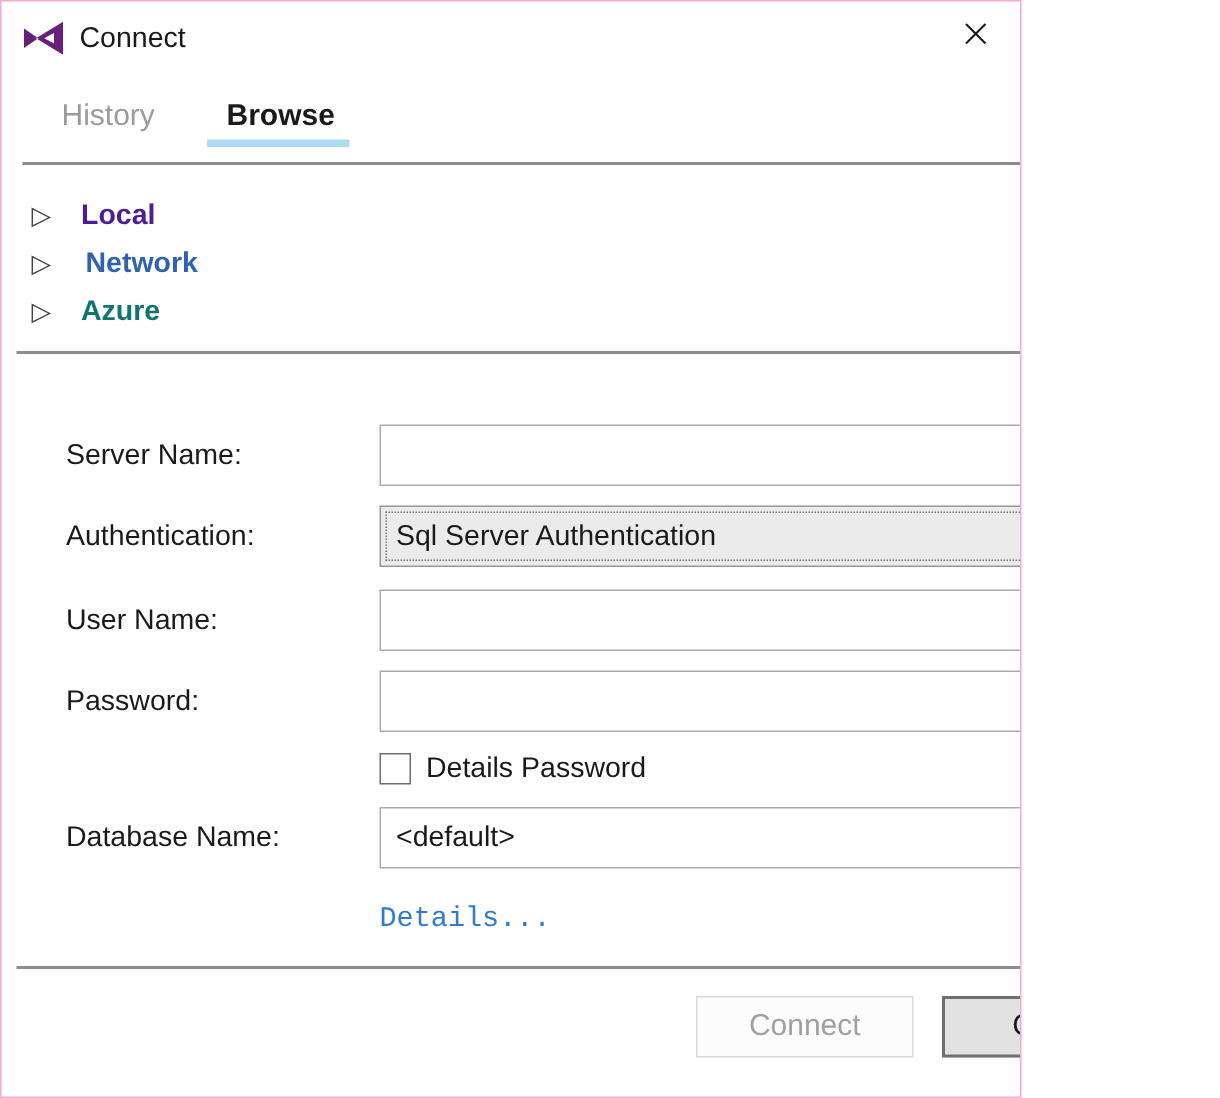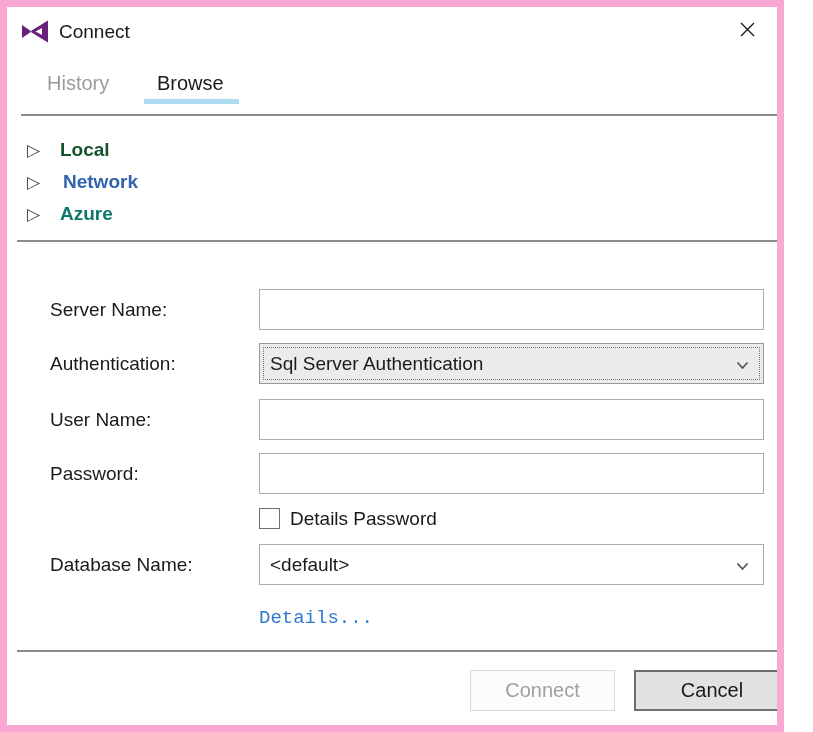--- a/index.html
+++ b/index.html
@@ -4,23 +4,23 @@
 <style>
   * { margin: 0; padding: 0; box-sizing: border-box; }
   html, body { background: #ffffff; }
   body {
     font-family: "Liberation Sans", "DejaVu Sans", sans-serif;
     width: 813px; height: 732px;
     position: relative;
   }
   .dialog {
     position: absolute; left: 0; top: 0;
-    width: 784px; height: 732px;
+    width: 681px; height: 732px;
     background: #ffffff;
-    border: 7px solid #f9a8d4;
+    border: 1px solid #f9a8d4;
     overflow: hidden;
   }
   
   .titlebar { position: absolute; left: 0; top: 0; width: 100%; height: 48px; }
   .vs-icon { position: absolute; left: 14px; top: 13px; width: 28px; height: 23px; }
   .window-title {
     position: absolute; left: 52px; top: 13px;
     font-size: 19px; color: #191919; line-height: 23px;
   }
   .close-btn {
@@ -28,21 +28,21 @@
     width: 32px; height: 32px;
     display: flex; align-items: center; justify-content: center;
     cursor: pointer;
   }
   
   .tab {
     position: absolute; top: 64px; height: 26px;
     font-size: 20px; line-height: 24px;
   }
   .tab-history { left: 40px; color: #9b9b9b; }
-  .tab-browse  { left: 150px; color: #1a1a1a; font-weight: normal; }
+  .tab-browse  { left: 150px; color: #1a1a1a; font-weight: bold; }
   .tab-underline {
     position: absolute; left: 137px; top: 92px;
     width: 95px; height: 5px;
   }
   
   .sep { position: absolute; height: 2px; background: #8c8c8c; }
   .sep1 { left: 14px; top: 107px; width: 776px; }
   .sep2 { left: 10px; top: 233px; width: 770px; }
   .sep3 { left: 10px; top: 643px; width: 770px; }
   
@@ -131,21 +131,21 @@
   </div>
 
   <span class="tab tab-history">History</span>
   <span class="tab tab-browse">Browse</span>
   <div class="tab-underline" style="background: rgb(174, 219, 242);"></div>
 
   <div class="sep sep1"></div>
 
   <div class="tree-row tree-row-0">
     <span class="tree-expander">▷</span>
-    <span class="tree-label" style="color: #14532d;">Local</span>
+    <span class="tree-label" style="color: #4c1d95;">Local</span>
   </div>
   <div class="tree-row tree-row-1">
     <span class="tree-expander">▷</span>
     <span class="tree-label" style="color: rgb(48, 99, 174); margin-left: 16px;">Network</span>
   </div>
   <div class="tree-row tree-row-2">
     <span class="tree-expander">▷</span>
     <span class="tree-label" style="color: #0f766e;">Azure</span>
   </div>
 

